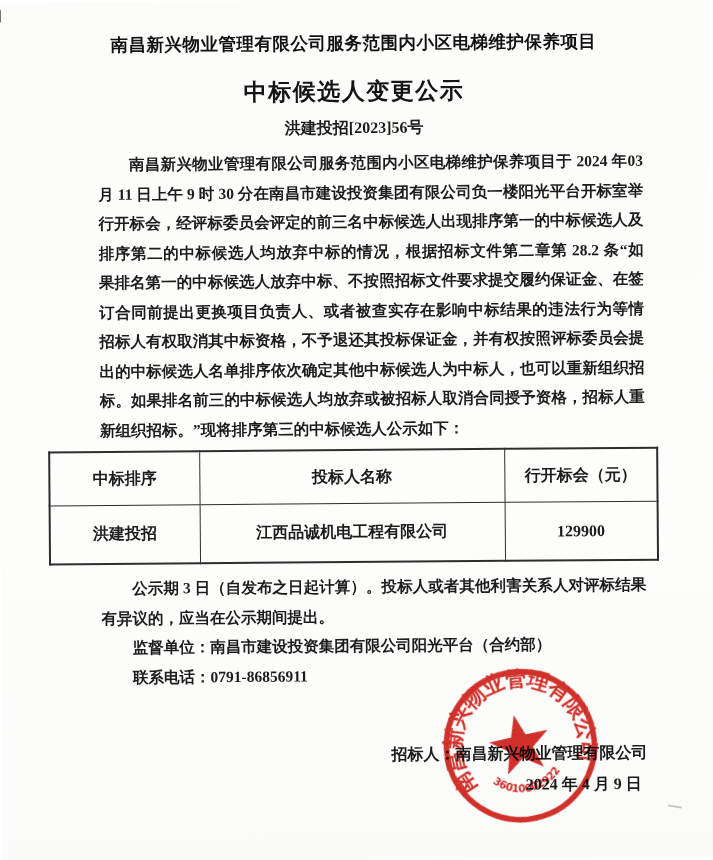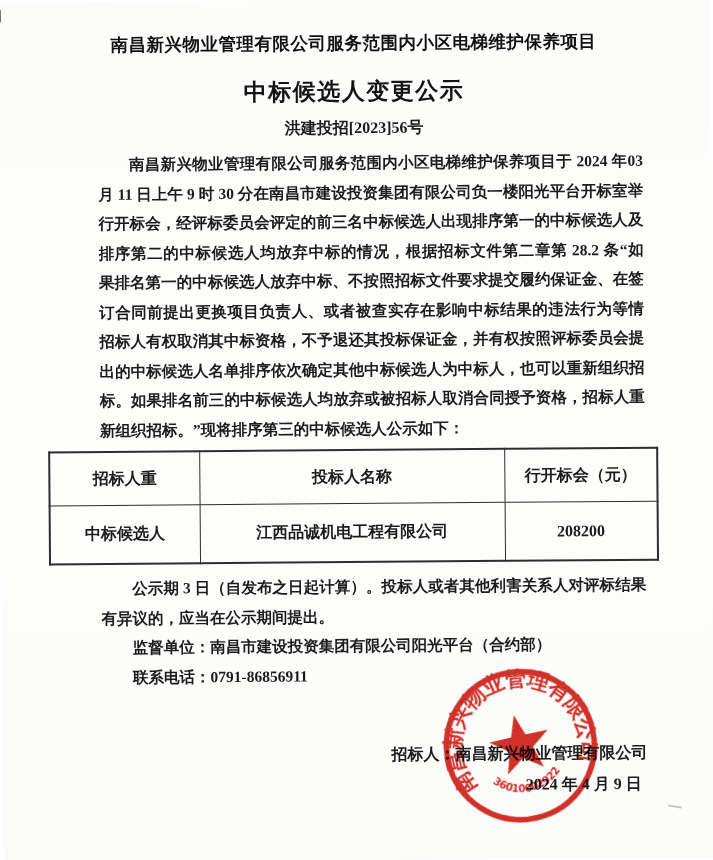--- a/index.html
+++ b/index.html
@@ -156,30 +156,30 @@
   </div>
 
   <table class="bid">
     <colgroup>
       <col class="col-rank">
         <col class="col-name">
         <col class="col-price">
     </colgroup>
     <thead>
       <tr>
-        <th>招标人重</th>
+        <th>中标排序</th>
         <th>投标人名称</th>
         <th>行开标会（元）</th>
       </tr>
     </thead>
     <tbody>
       <tr>
-        <td>中标候选人</td>
+        <td>洪建投招</td>
         <td>江西品诚机电工程有限公司</td>
-        <td>208200</td>
+        <td>129900</td>
       </tr>
     </tbody>
   </table>
 
   <div class="after-table">
     <div class="ln indent">公示期 3 日（自发布之日起计算）。投标人或者其他利害关系人对评标结果</div>
     <div class="ln left">有异议的，应当在公示期间提出。</div>
     <div class="ln left indent">监督单位：南昌市建设投资集团有限公司阳光平台（合约部）</div>
     <div class="ln left indent">联系电话：0791-86856911</div>
   </div>

